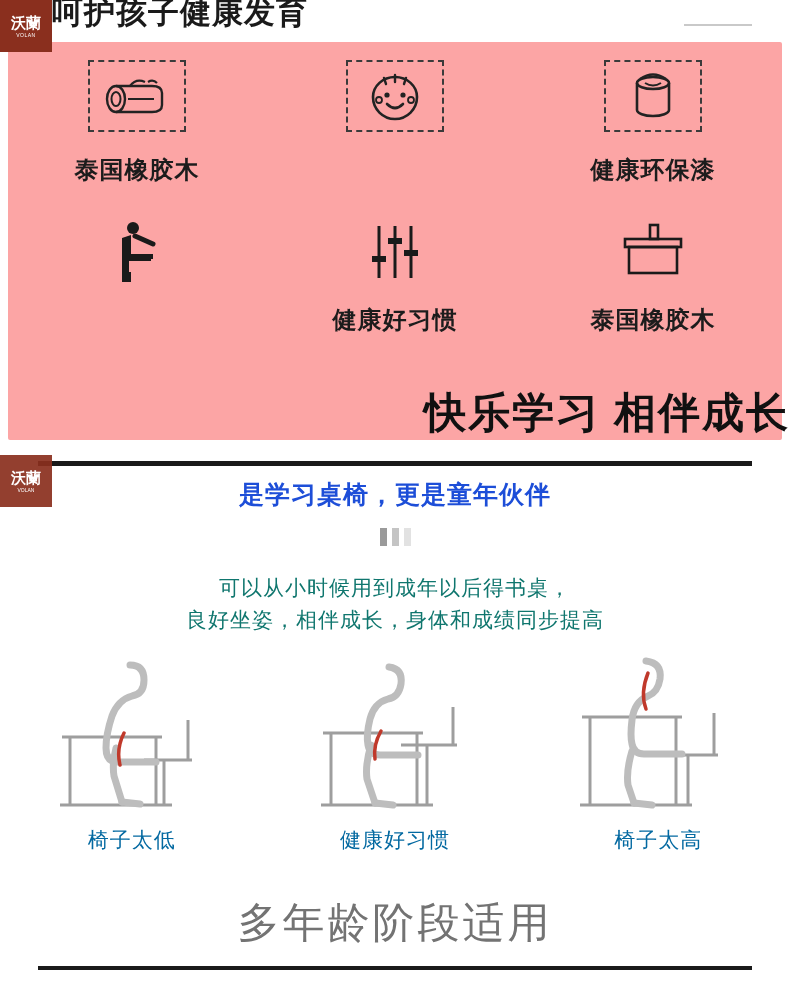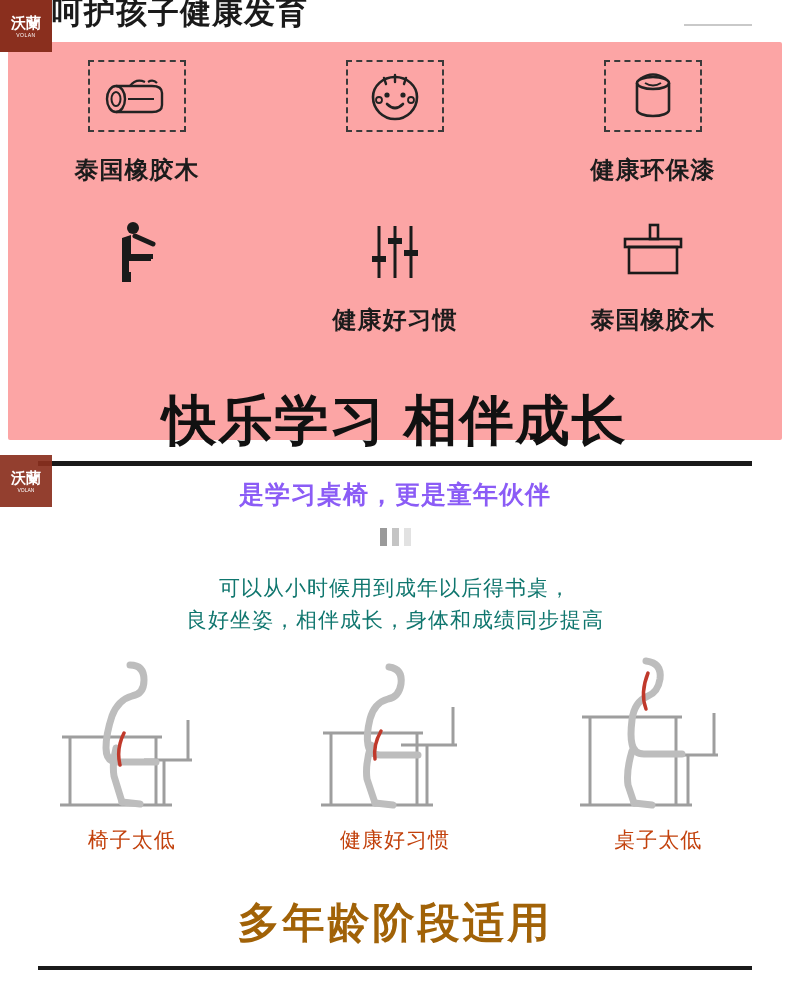--- a/index.html
+++ b/index.html
@@ -130,43 +130,43 @@
     letter-spacing: 1px;
   }
   .feature-cell.row2 .feature-label { margin-top: 16px; }
 
   
   .headline {
     position: absolute;
     top: 385px;
     left: 0;
     width: 100%;
-    text-align: center;
-    font-size: 54px;
+    text-align: right;
+    font-size: 42px;
     font-weight: 800;
     color: #111;
     letter-spacing: 2px;
   }
   .headline-rule {
     position: absolute;
     top: 461px;
     left: 38px;
     width: 714px;
     height: 5px;
     background: #1a1a1a;
   }
   .subhead {
     position: absolute;
     top: 478px;
     left: 0;
     width: 100%;
     text-align: center;
     font-size: 25px;
     font-weight: 700;
-    color: #8b5cf6;
+    color: #1d4ed8;
     letter-spacing: 1px;
   }
   .dots {
     position: absolute;
     top: 528px;
     left: 0;
     width: 100%;
     display: flex;
     justify-content: center;
     gap: 5px;
@@ -199,34 +199,34 @@
   }
   .posture-item {
     width: 175px;
     display: flex;
     flex-direction: column;
     align-items: center;
   }
   .posture-caption {
     margin-top: 6px;
     font-size: 21px;
-    color: #c2410c;
+    color: #0369a1;
     letter-spacing: 1px;
   }
 
   
   .bottom-title {
     position: absolute;
     top: 895px;
     left: 0;
     width: 100%;
     text-align: center;
     font-size: 42px;
-    font-weight: 700;
-    color: #a16207;
+    font-weight: 400;
+    color: #737373;
     letter-spacing: 3px;
   }
   .bottom-rule {
     position: absolute;
     top: 966px;
     left: 38px;
     width: 714px;
     height: 4px;
     background: #1a1a1a;
   }
@@ -382,21 +382,21 @@
       <line x1="98" y1="72" x2="98" y2="160" stroke="#9e9e9e" stroke-width="3"></line>
       <line x1="2" y1="160" x2="114" y2="160" stroke="#9e9e9e" stroke-width="3"></line>
       <line x1="84" y1="110" x2="140" y2="110" stroke="#9e9e9e" stroke-width="3"></line>
       <line x1="136" y1="110" x2="136" y2="68" stroke="#9e9e9e" stroke-width="3"></line>
       <line x1="110" y1="110" x2="110" y2="160" stroke="#9e9e9e" stroke-width="3"></line>
       <path d="M68 16 q16 2 14 18 q-2 13 -12 17 q-14 6 -16 24 q-2 16 0 24 q2 10 12 10 l38 0" fill="none" stroke="#bdbdbd" stroke-width="7" stroke-linecap="round" stroke-linejoin="round"></path>
       <path d="M54 106 q-6 20 -4 34 l6 18" fill="none" stroke="#bdbdbd" stroke-width="7" stroke-linecap="round"></path>
       <path d="M56 158 l18 2" fill="none" stroke="#bdbdbd" stroke-width="7" stroke-linecap="round"></path>
       <path d="M70 28 q-8 20 -2 36" fill="none" stroke="#c0392b" stroke-width="3.5" stroke-linecap="round"></path>
     </svg>
-    <div class="posture-caption">桌子太低</div>
+    <div class="posture-caption">椅子太高</div>
   </div>
 
 </div>
 
 <div class="bottom-title">多年龄阶段适用</div>
 <div class="bottom-rule"></div>
 
 <div class="watermark">
   <div class="wm-cn">沃蘭</div>
   <div class="wm-en">VOLAN</div>

